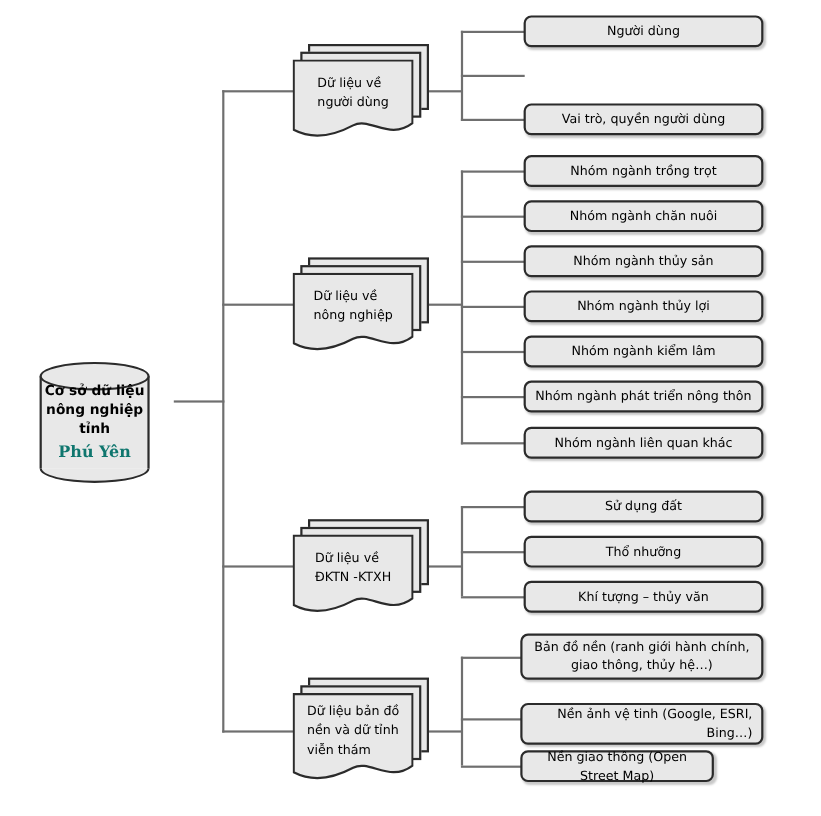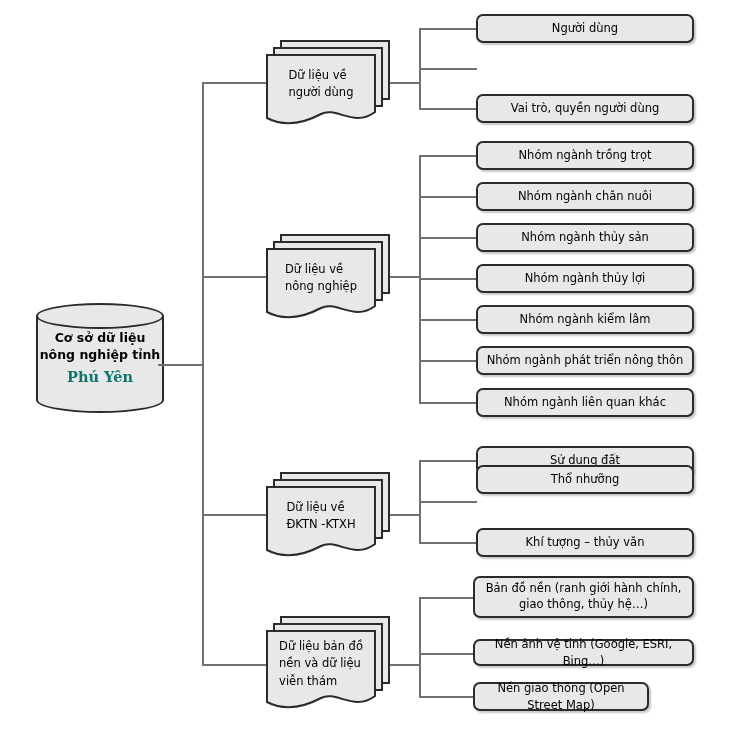--- a/index.html
+++ b/index.html
@@ -147,21 +147,21 @@
     line-height: 1.45;
     padding: 0 8px;
     box-shadow: 2px 2px 2px rgba(0,0,0,0.22);
   }
 </style>
 </head>
 <body>
 
 <div id="diagram">
 
-  <div class="cylinder" style="left:36px; top:303px; width:128px; height:110px;">
+  <div class="cylinder" style="left:36px; top:329px; width:100px; height:110px;">
     <div class="cyl-body"></div>
     <div class="cyl-bottom"></div>
     <div class="cyl-top"></div>
     <div class="cyl-label">
       <span class="cyl-line1">Cơ sở dữ liệu</span>
       <span class="cyl-line2">nông nghiệp tỉnh</span>
       <span class="cyl-line3">Phú Yên</span>
     </div>
   </div>
 
@@ -268,53 +268,53 @@
 
   <div class="line h" style="left:390px; top:514px; width:30px;"></div>
   <div class="line v" style="left:419px; top:460px; height:82px;"></div>
   <div class="line h" style="left:419px; top:460px; width:58px;"></div>
   <div class="line h" style="left:419px; top:501px; width:58px;"></div>
   <div class="line h" style="left:419px; top:542px; width:58px;"></div>
 
   <div class="leafbox" style="left:476px; top:446px; width:218px; height:29px;">
     <span>Sử dụng đất</span>
   </div>
-  <div class="leafbox" style="left:476px; top:465px; width:218px; height:29px;">
+  <div class="leafbox" style="left:476px; top:487px; width:218px; height:29px;">
     <span>Thổ nhưỡng</span>
   </div>
   <div class="leafbox" style="left:476px; top:528px; width:218px; height:29px;">
     <span>Khí tượng – thủy văn</span>
   </div>
 
   <div class="docnode" style="left:266px; top:616px; width:124px; height:96px;">
     <div class="doc-sheet s3" style="width:110px; height:68px;"></div>
     <div class="doc-sheet s2" style="width:110px; height:68px;"></div>
     <div class="doc-front">
       <svg viewBox="0 0 110 82" preserveAspectRatio="none">
         <path d="M1,1 L109,1 L109,66 C88,82 70,60 55,68 C40,76 20,82 1,72 Z" fill="#e8e8e8" stroke="#2b2b2b" stroke-width="2"></path>
       </svg>
     </div>
     <div class="doc-label">
       <span>
         <span>Dữ liệu bản đồ</span><br>
-        <span>nền và dữ liệu</span><br>
+        <span>nền và dữ tỉnh</span><br>
         <span>viễn thám</span>
       </span>
     </div>
   </div>
 
   <div class="line h" style="left:390px; top:664px; width:30px;"></div>
   <div class="line v" style="left:419px; top:597px; height:99px;"></div>
   <div class="line h" style="left:419px; top:597px; width:55px;"></div>
   <div class="line h" style="left:419px; top:653px; width:55px;"></div>
   <div class="line h" style="left:419px; top:696px; width:55px;"></div>
 
   <div class="leafbox" style="left:473px; top:576px; width:221px; height:42px; line-height:1.35;">
     <span>Bản đồ nền (ranh giới hành chính, giao thông, thủy hệ…)</span>
   </div>
-  <div class="leafbox" style="left:473px; top:639px; width:221px; height:27px;">
+  <div class="leafbox" style="left:473px; top:639px; width:221px; height:38px;text-align:right;">
     <span>Nền ảnh vệ tinh (Google, ESRI, Bing…)</span>
   </div>
   <div class="leafbox" style="left:473px; top:682px; width:176px; height:29px;">
     <span>Nền giao thông (Open Street Map)</span>
   </div>
 
 </div>
 
 </body></html>

